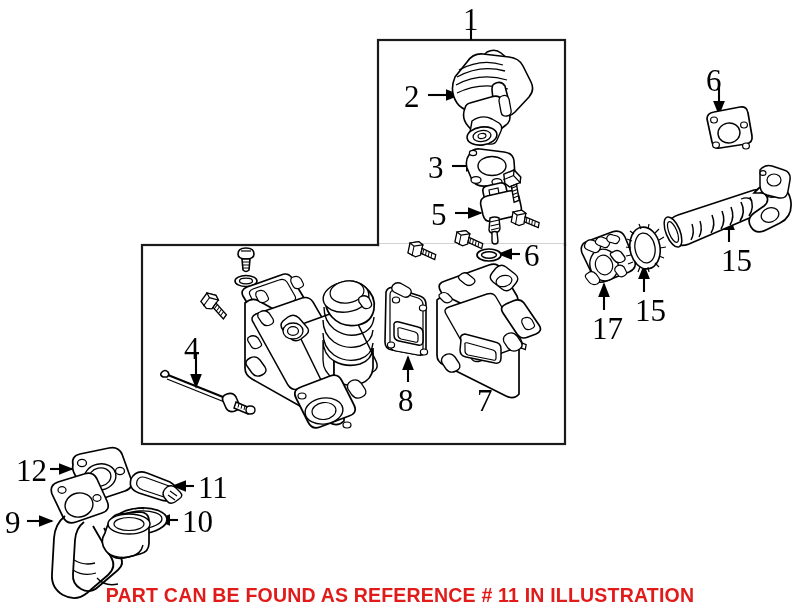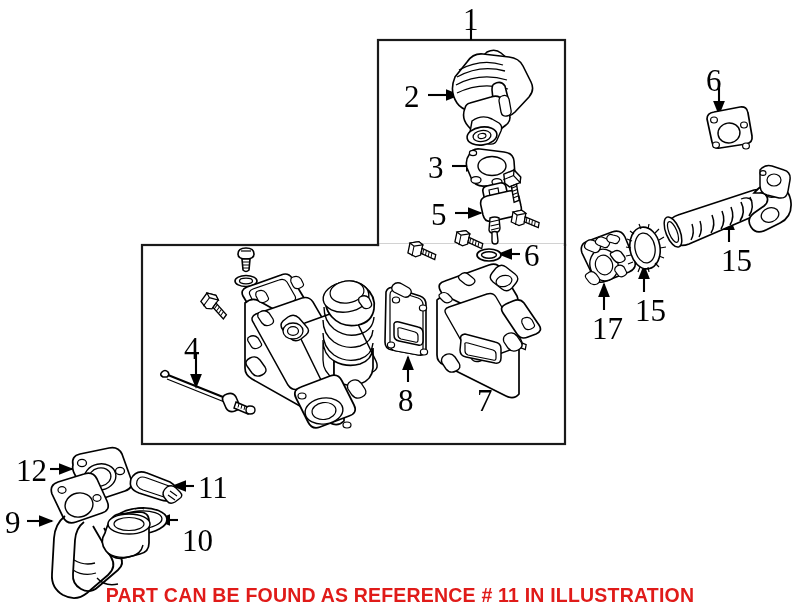--- a/index.html
+++ b/index.html
@@ -329,21 +329,21 @@
 
   <div class="callout-label" style="left:463px; top:4px;">1</div>
   <div class="callout-label" style="left:404px; top:81px;">2</div>
   <div class="callout-label" style="left:428px; top:152px;">3</div>
   <div class="callout-label" style="left:184px; top:333px;">4</div>
   <div class="callout-label" style="left:431px; top:199px;">5</div>
   <div class="callout-label" style="left:524px; top:240px;">6</div>
   <div class="callout-label" style="left:477px; top:385px;">7</div>
   <div class="callout-label" style="left:398px; top:385px;">8</div>
   <div class="callout-label" style="left:5px;   top:507px;">9</div>
-  <div class="callout-label" style="left:182px; top:506px;margin-top:19px;">10</div>
+  <div class="callout-label" style="left:182px; top:506px;">10</div>
   <div class="callout-label" style="left:198px; top:472px;text-align:right;">11</div>
   <div class="callout-label" style="left:16px;  top:455px;text-align:center;">12</div>
   <div class="callout-label" style="left:721px; top:245px;">15</div>
   <div class="callout-label" style="left:706px; top:65px;">6</div>
   <div class="callout-label" style="left:635px; top:295px;">15</div>
   <div class="callout-label" style="left:592px; top:313px;">17</div>
 
   <div id="footer-note">PART CAN BE FOUND AS REFERENCE # 11 IN ILLUSTRATION</div>
 
 </div>

